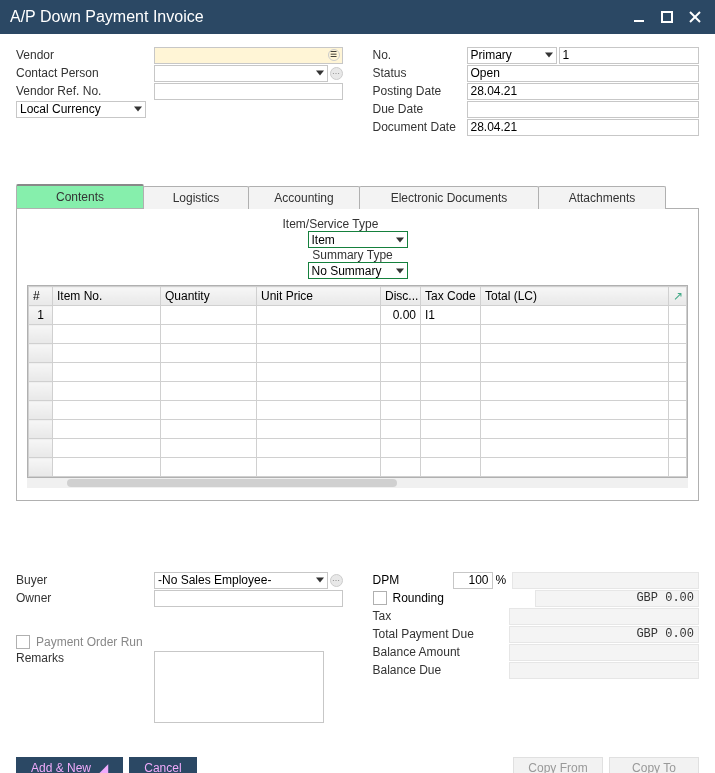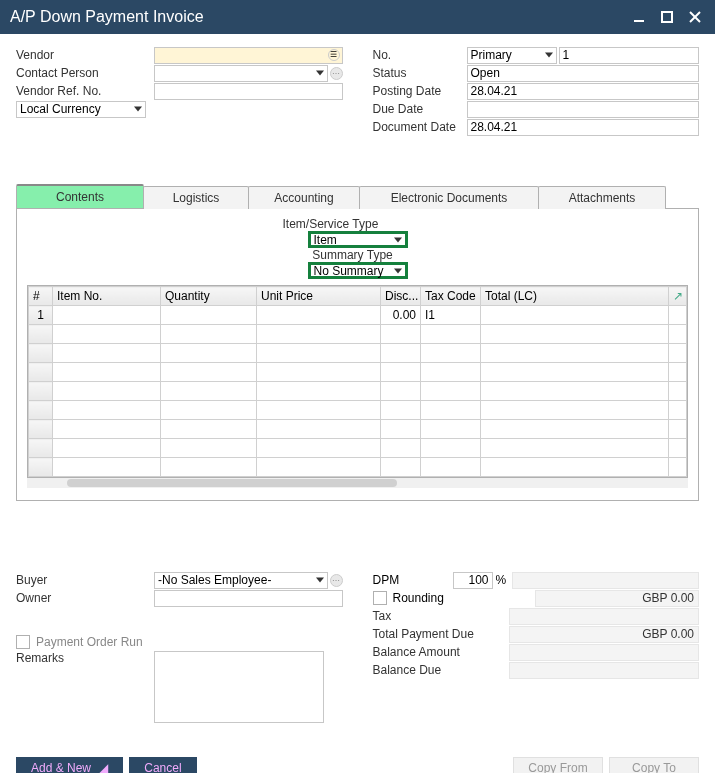--- a/index.html
+++ b/index.html
@@ -21,38 +21,38 @@
   .combo.w1 { flex: none; width: 130px; }
   .combo.wno { flex: none; width: 90px; }
   .inlineicon { width: 13px; height: 13px; margin-left: 2px; border-radius: 50%; background: #e8e8e8; border: 1px solid #ccc; display: flex; align-items: center; justify-content: center; font-size: 8px; color: #888; }
   .tabs { display: flex; margin-top: 48px; align-items: flex-end; }
   .tab { border: 1px solid #b0b0b0; border-bottom: none; border-radius: 2px 2px 0 0; padding: 4px 0; font-size: 12px; color: #333; text-align: center; background: #86efac; margin-right: -1px; position: relative; }
   .tab.active { border-top: 2px solid #888; z-index: 2; }
   .tab.inactive { background: #f3f3f3; top: 1px; }
   .tabbody { border: 1px solid #b0b0b0; padding: 8px 10px 12px 10px; }
   .tabtoprow { display: flex; align-items: center; margin-bottom: 6px; flex-direction: column; }
   .tabtoprow .lbl2 { font-size: 12px; color: #333; margin-right: 10px; }
-  .tabtoprow .combo2 { width: 100px; height: 17px; border: 3px solid #15803d; display: flex; align-items: center; position: relative; padding-left: 3px; font-size: 12px; }
+  .tabtoprow .combo2 { width: 100px; height: 17px; border: 1px solid #15803d; display: flex; align-items: center; position: relative; padding-left: 3px; font-size: 12px; }
   .tabtoprow .combo2::after { content: ""; position: absolute; right: 3px; top: 50%; transform: translateY(-50%); border-left: 4px solid transparent; border-right: 4px solid transparent; border-top: 5px solid #333; }
   .grid { border: 1px solid #b0b0b0; }
   .grid table { width: 100%; border-collapse: collapse; table-layout: fixed; }
   .grid th, .grid td { border: 1px solid #d0d0d0; height: 19px; font-size: 12px; text-align: left; padding: 0 4px; white-space: nowrap; overflow: hidden; font-weight: normal; }
   .grid th { background: linear-gradient(#f6f6f6,#e8e8e8); }
   .grid .num { text-align: right; }
   .grid .rownum { background: linear-gradient(#f6f6f6,#e8e8e8); text-align: center; }
   .grid .expand { text-align: center; color: #4a8; }
   .hscroll { height: 10px; background: #f0f0f0; position: relative; }
   .hscroll .thumb { position: absolute; left: 40px; top: 1px; height: 8px; width: 330px; background: #d0d0d0; border-radius: 4px; }
   .footer-two { display: flex; gap: 30px; margin-top: 70px; }
   .fcol { flex: 1; }
   .fcol .frow .lbl { width: 138px; }
   .rfcol .frow .lbl { width: 136px; }
   .cbox { width: 14px; height: 14px; border: 1px solid #b0b0b0; background: #fff; margin-right: 6px; }
   .remarks { width: 170px; height: 72px; border: 1px solid #c7c7c7; }
-  .totalfld { flex: 1; height: 17px; background: #f4f4f4; border: 1px solid #e6e6e6; text-align: right; padding-right: 4px; font-size: 12px; line-height: 15px; color: #333; }
+  .totalfld { flex: 1; height: 17px; background: #f4f4f4; border: 1px solid #e6e6e6; text-align: right; padding-right: 4px; font-size: 12px; line-height: 15px; color: #333; font-family: Liberation Mono, monospace; }
   .dpmrow { display: flex; align-items: center; height: 18px; }
   .dpmrow .lbl { width: 80px; }
   .dpm-input { width: 40px; height: 17px; border: 1px solid #c7c7c7; text-align: right; padding-right: 3px; font-size: 12px; line-height: 15px; }
   .pct { margin: 0 6px 0 3px; }
   .btnrow { display: flex; align-items: center; margin-top: 34px; gap: 6px; }
   .btn { height: 22px; padding: 0 14px; font-size: 12px; display: inline-flex; align-items: center; justify-content: center; cursor: pointer; }
   .btn.primary { background: #2b4864; color: #f0abfc; border: 1px solid #2b4864; }
   .btn.gray { background: #f2f2f2; border: 1px solid #e0e0e0; color: #999; min-width: 90px; }
   .spacer { flex: 1; }
 </style>

